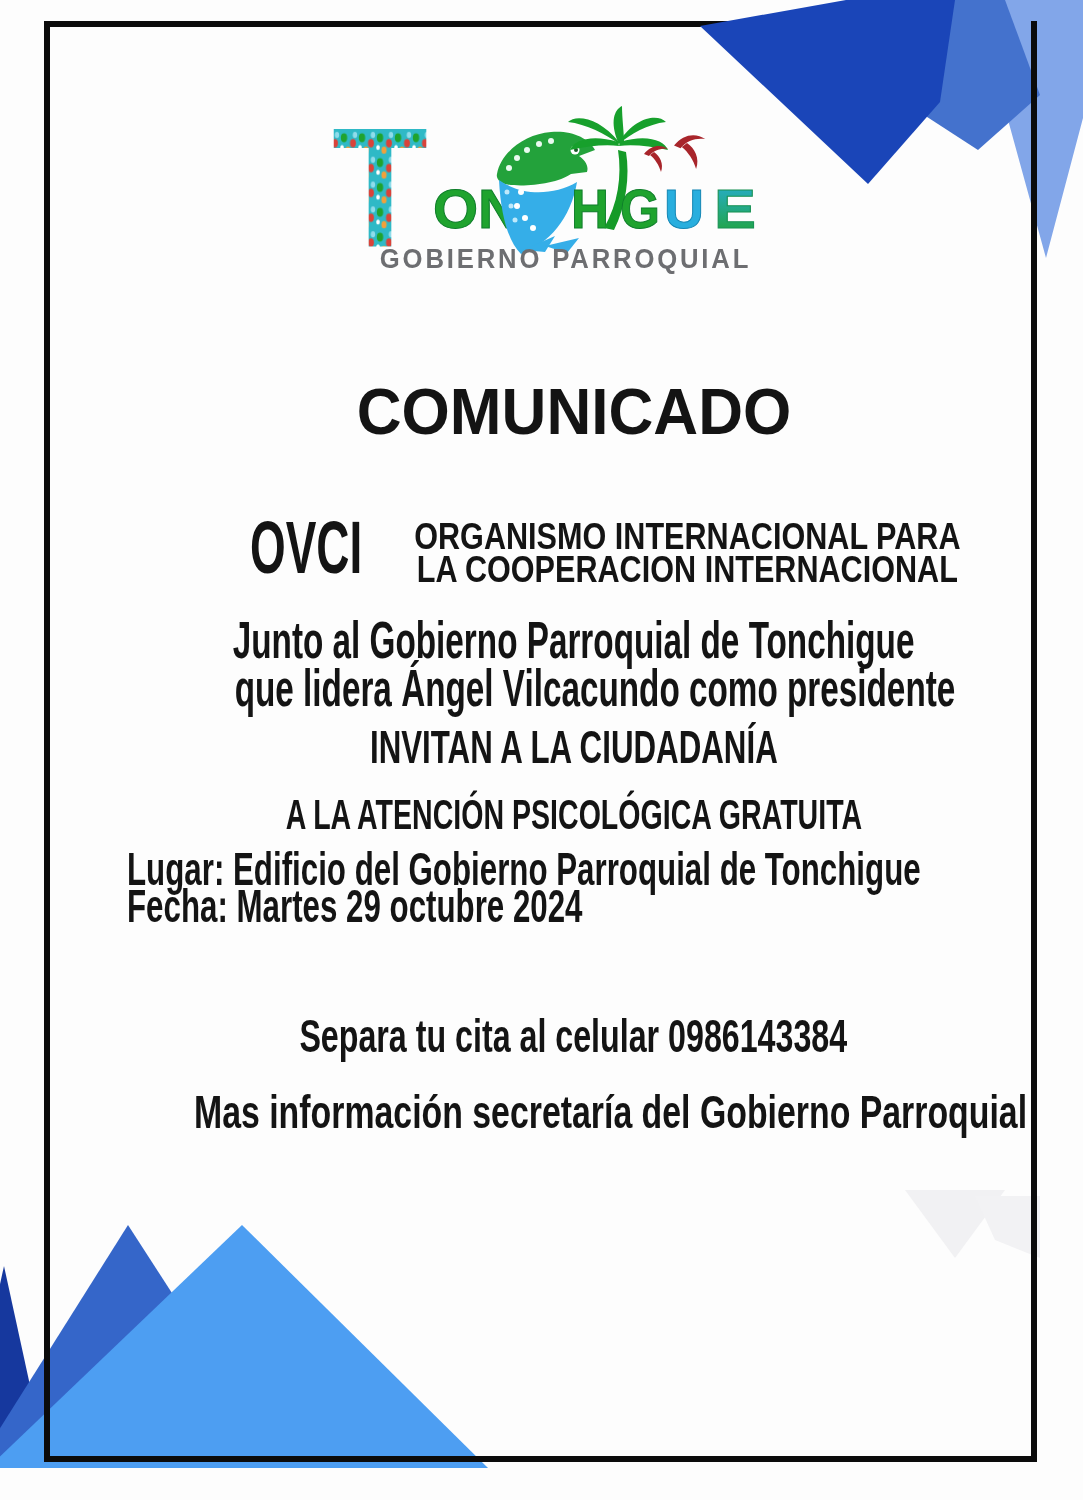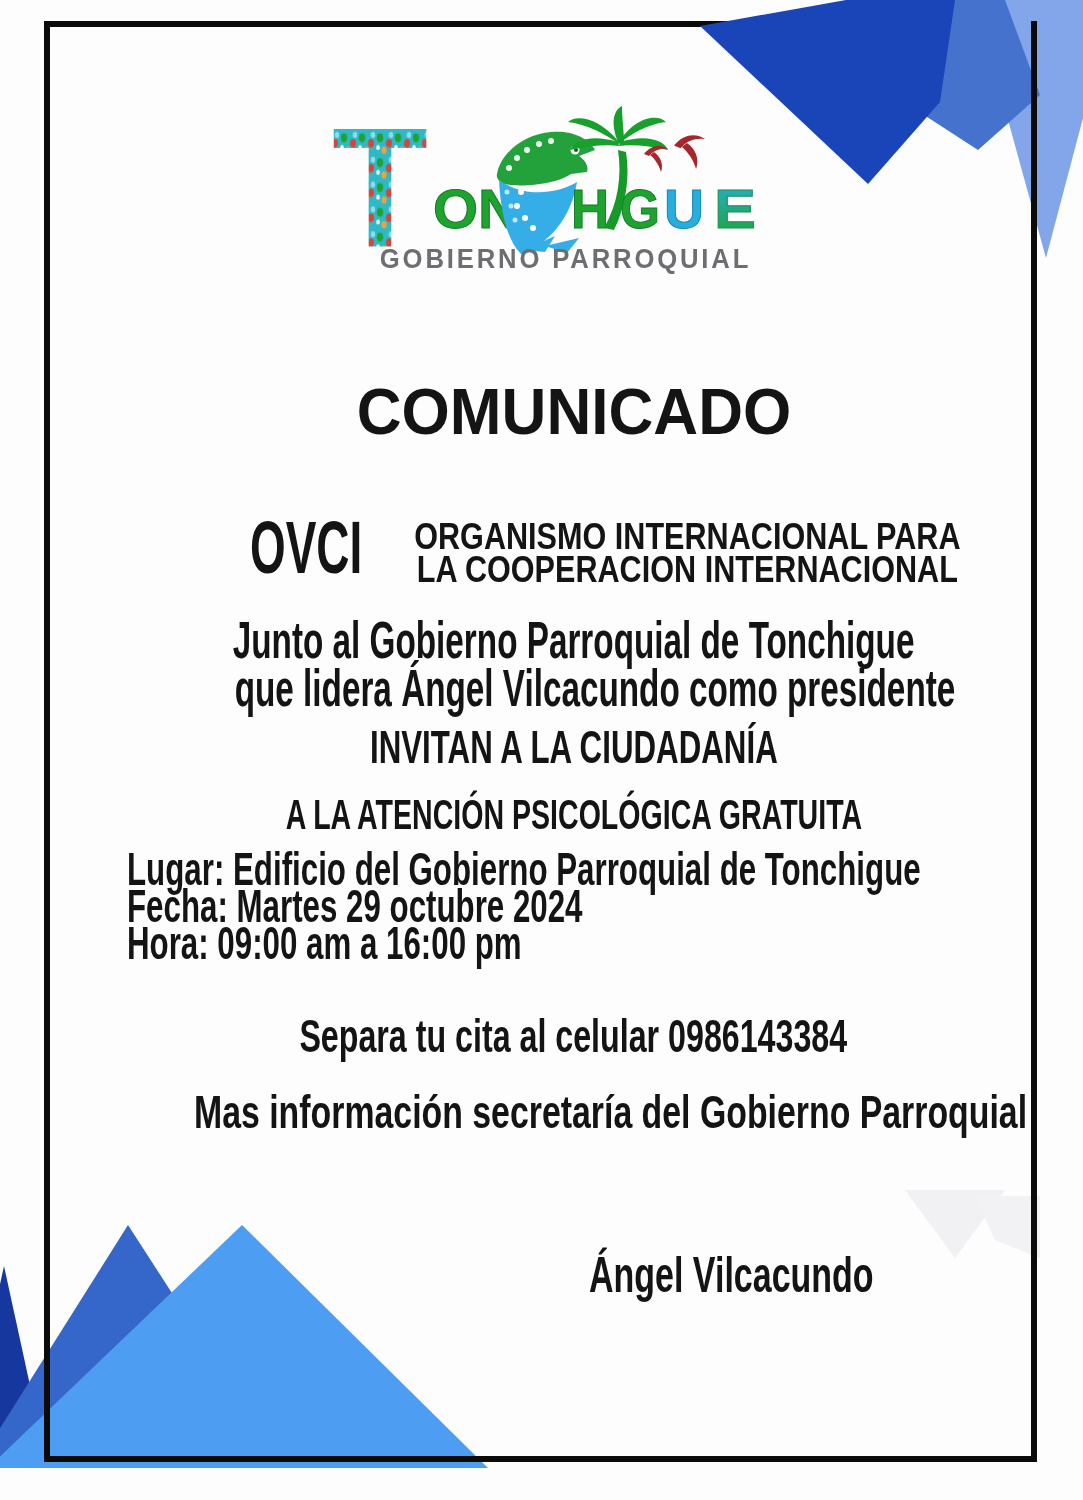--- a/index.html
+++ b/index.html
@@ -162,31 +162,25 @@
   <div id="inv-l2" class="row content b">
     <span class="cx" style="--sx:0.68">A LA ATENCIÓN PSICOLÓGICA GRATUITA</span>
   </div>
 
   <div id="det-0" class="detail-line content b">
     <span class="cx-l" style="--sx:0.68">Lugar: Edificio del Gobierno Parroquial de Tonchigue</span>
   </div>
   <div id="det-1" class="detail-line content b">
     <span class="cx-l" style="--sx:0.68">Fecha: Martes 29 octubre 2024</span>
   </div>
-  <div id="det-2" class="detail-line content b">
-    <span class="cx-l" style="--sx:0.68">Hora: 09:00 am a 16:00 pm</span>
-  </div>
 
   <div id="separa" class="row content b">
     <span class="cx" style="--sx:0.70">Separa tu cita al celular 0986143384</span>
   </div>
 
   <div id="masinfo" class="row content b">
     <span class="cx" style="--sx:0.72">Mas información secretaría del Gobierno Parroquial</span>
   </div>
 
   <div id="sig" class="content">
-    <div id="sig-name" class="b">
-      <span class="cx" style="--sx:0.68">Ángel Vilcacundo</span>
-    </div>
   </div>
 
 </div>
 
 </body></html>

